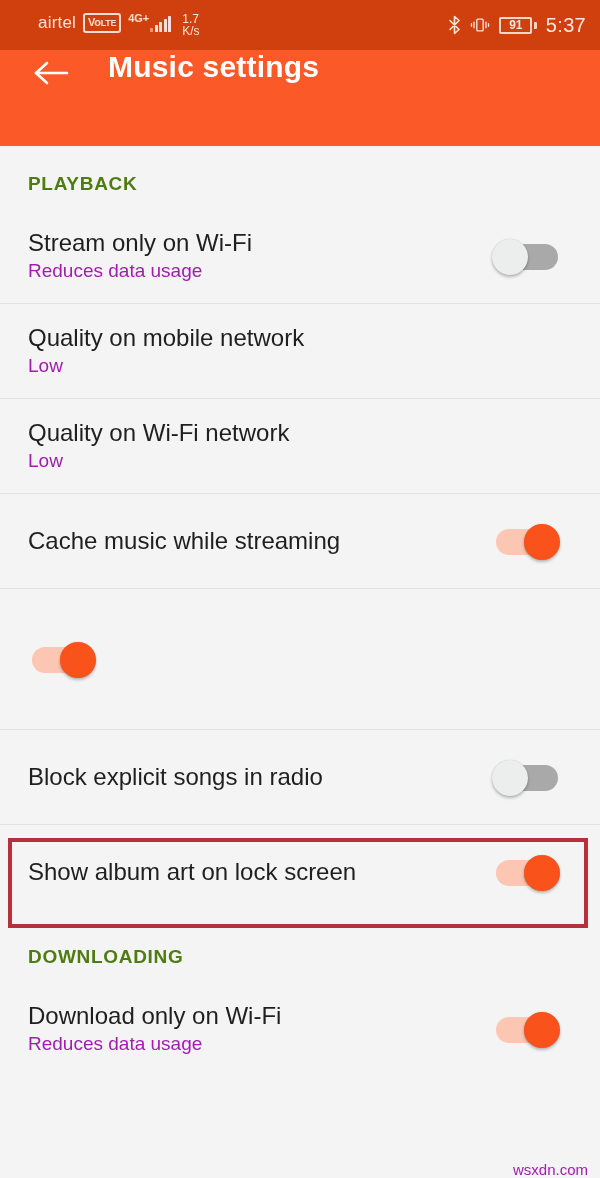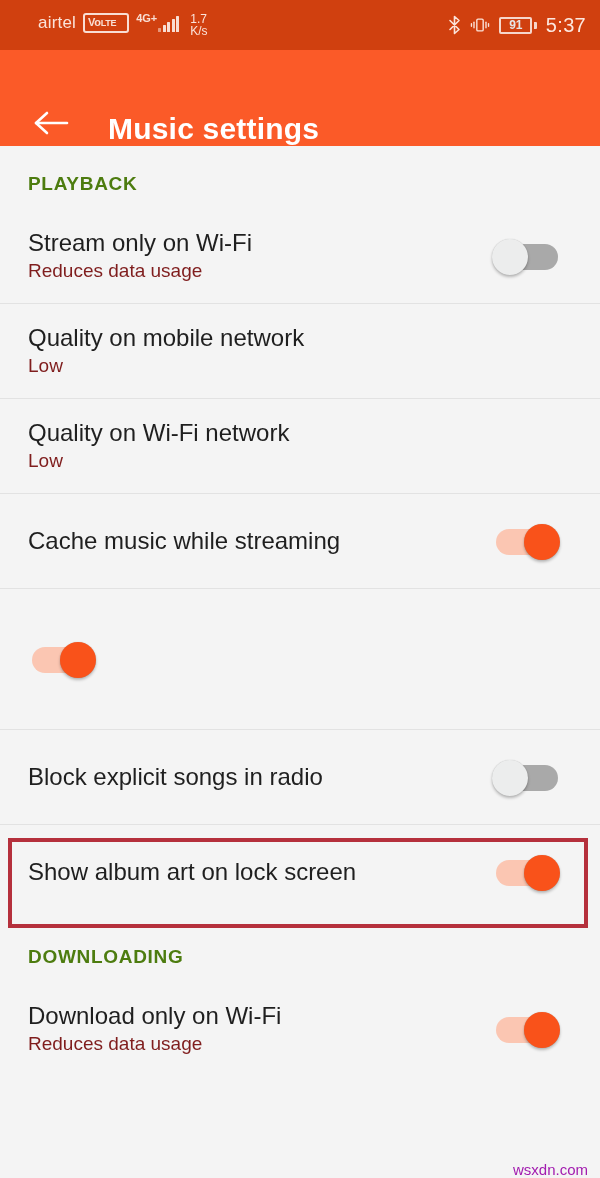--- a/index.html
+++ b/index.html
@@ -44,21 +44,21 @@
     letter-spacing: .2px;
     color: #fbe3da;
     font-weight: 400;
   }
   .volte-badge {
     border: 2px solid #f9ded4;
     border-radius: 3px;
     font-size: 11px;
     font-weight: 700;
     line-height: 1;
-    padding: 2px 11px 3px 3px;
+    padding: 2px 3px 3px 3px;
     color: #f9ded4;
     letter-spacing: -0.3px;
   }
   .volte-badge .sub { font-size: 9px; }
   .net-group {
     display: flex;
     align-items: flex-end;
     gap: 1px;
     position: relative;
   }
@@ -125,21 +125,21 @@
     font-size: 20px;
     color: #fce7df;
     letter-spacing: .3px;
   }
 
   
   .app-bar {
     height: 96px;
     background: #fb5a28;
     display: flex;
-    align-items: flex-end;
+    align-items: flex-start;
     padding-left: 28px;
     box-shadow: 0 1px 0 rgba(0,0,0,0.04);
   }
   .back-btn {
     width: 46px;
     height: 46px;
     display: flex;
     align-items: center;
     justify-content: center;
     cursor: pointer;
@@ -175,21 +175,21 @@
   .row.tall { min-height: 140px; }
   .row-text { flex: 1; padding-right: 16px; }
   .row-title {
     font-size: 24px;
     color: #1f1f1f;
     line-height: 1.28;
     font-weight: 400;
   }
   .row-sub {
     font-size: 19px;
-    color: #7f1d1d;
+    color: #a21caf;
     line-height: 1.3;
   }
   .divider {
     height: 1px;
     background: #e2e2e2;
     margin: 0;
   }
 
   
   .toggle {

